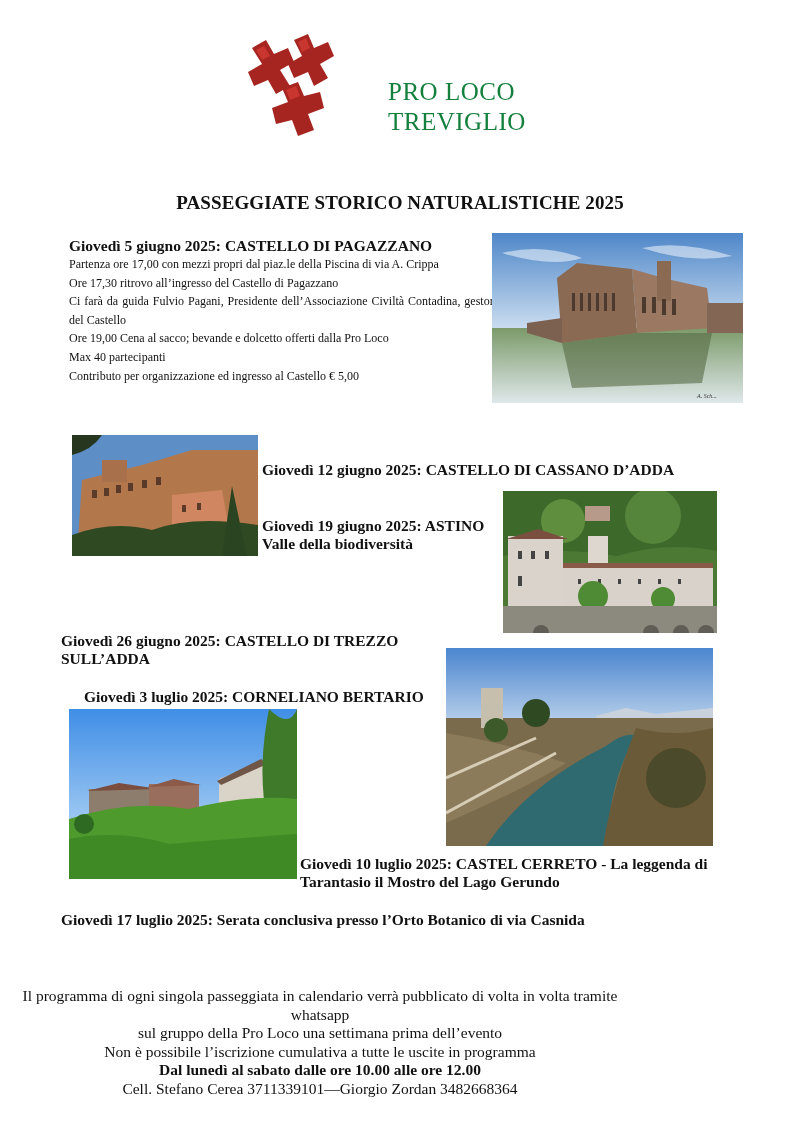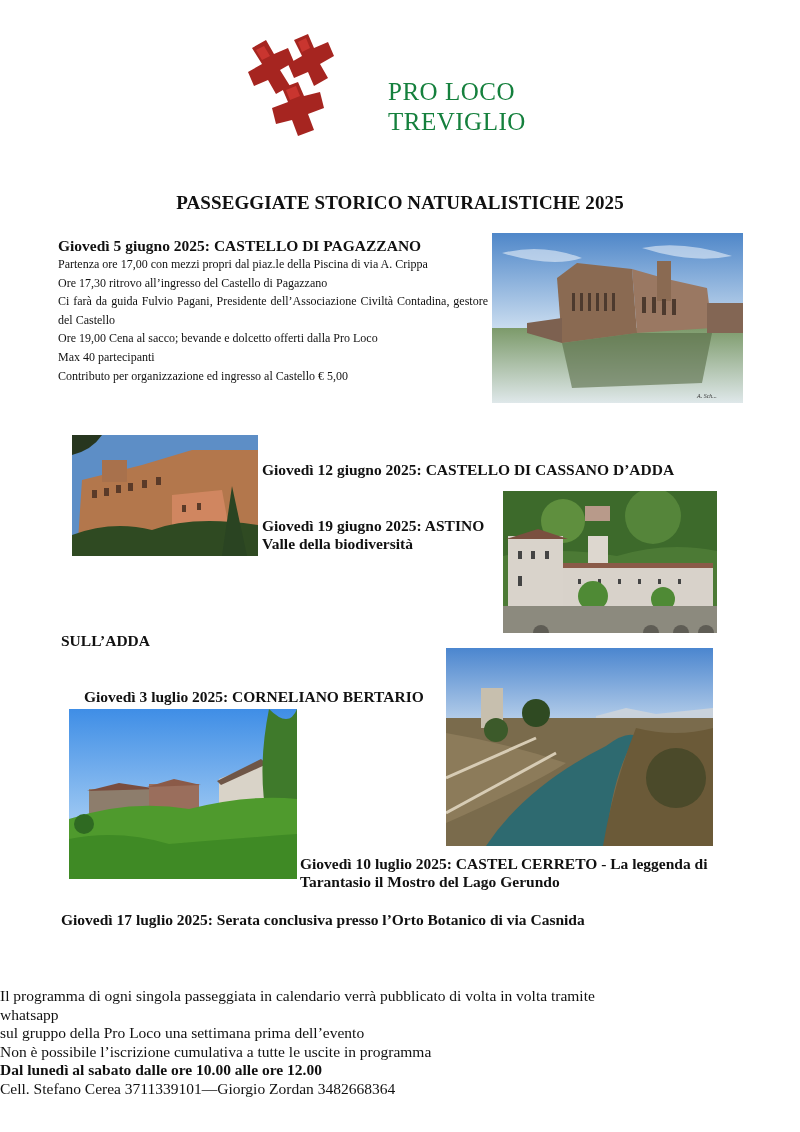--- a/index.html
+++ b/index.html
@@ -34,27 +34,28 @@
       left: 0; width: 800px; top: 192px;
       text-align: center;
       font-weight: bold;
       font-size: 19px;
       letter-spacing: 0.1px;
     }
 
     .ev-head { font-weight: bold; font-size: 15.5px; line-height: 18px; white-space: nowrap; }
     .ev-body { font-size: 12px; line-height: 18.6px; }
 
-    .block1 { left: 58px; top: 237px; width: 430px; }
+    .block1 { left: 69px; top: 237px; width: 430px; }
 
     .photo { overflow: hidden; }
     .photo svg { display: block; width: 100%; height: 100%; }
 
     .footer {
       left: 0; width: 640px; top: 987px;
+      text-align: center;
       font-size: 15.5px;
       line-height: 18.5px;
     }
     .footer .bold { font-weight: bold; }
   </style>
 </head>
 <body>
 
 <div class="abs logo-mark">
   <svg viewBox="0 0 140 120" width="140" height="120">
@@ -189,20 +190,21 @@
     <g fill="#5f5d55">
       <path d="M30 142 a8 8 0 0 1 16 0z"></path>
         <path d="M140 142 a8 8 0 0 1 16 0z"></path>
       <path d="M170 142 a8 8 0 0 1 16 0z"></path>
         <path d="M195 142 a8 8 0 0 1 16 0z"></path>
     </g>
   </svg>
 </div>
 
 <div class="abs" style="left:61px; top:632px;">
+  <div class="ev-head">Giovedì 26 giugno 2025: CASTELLO DI TREZZO</div>
   <div class="ev-head">SULL’ADDA</div>
 </div>
 
 <div class="abs ev-head" style="left:75px; top:688px;margin-left:9px;">Giovedì 3 luglio 2025: CORNELIANO BERTARIO</div>
 
 <div class="abs photo" style="left:69px; top:709px; width:228px; height:170px;">
   <svg viewBox="0 0 228 170" preserveAspectRatio="none">
     <defs>
       <linearGradient id="sky4" x1="0" y1="0" x2="0" y2="1">
         <stop offset="0" stop-color="#3f8ee6"></stop>

